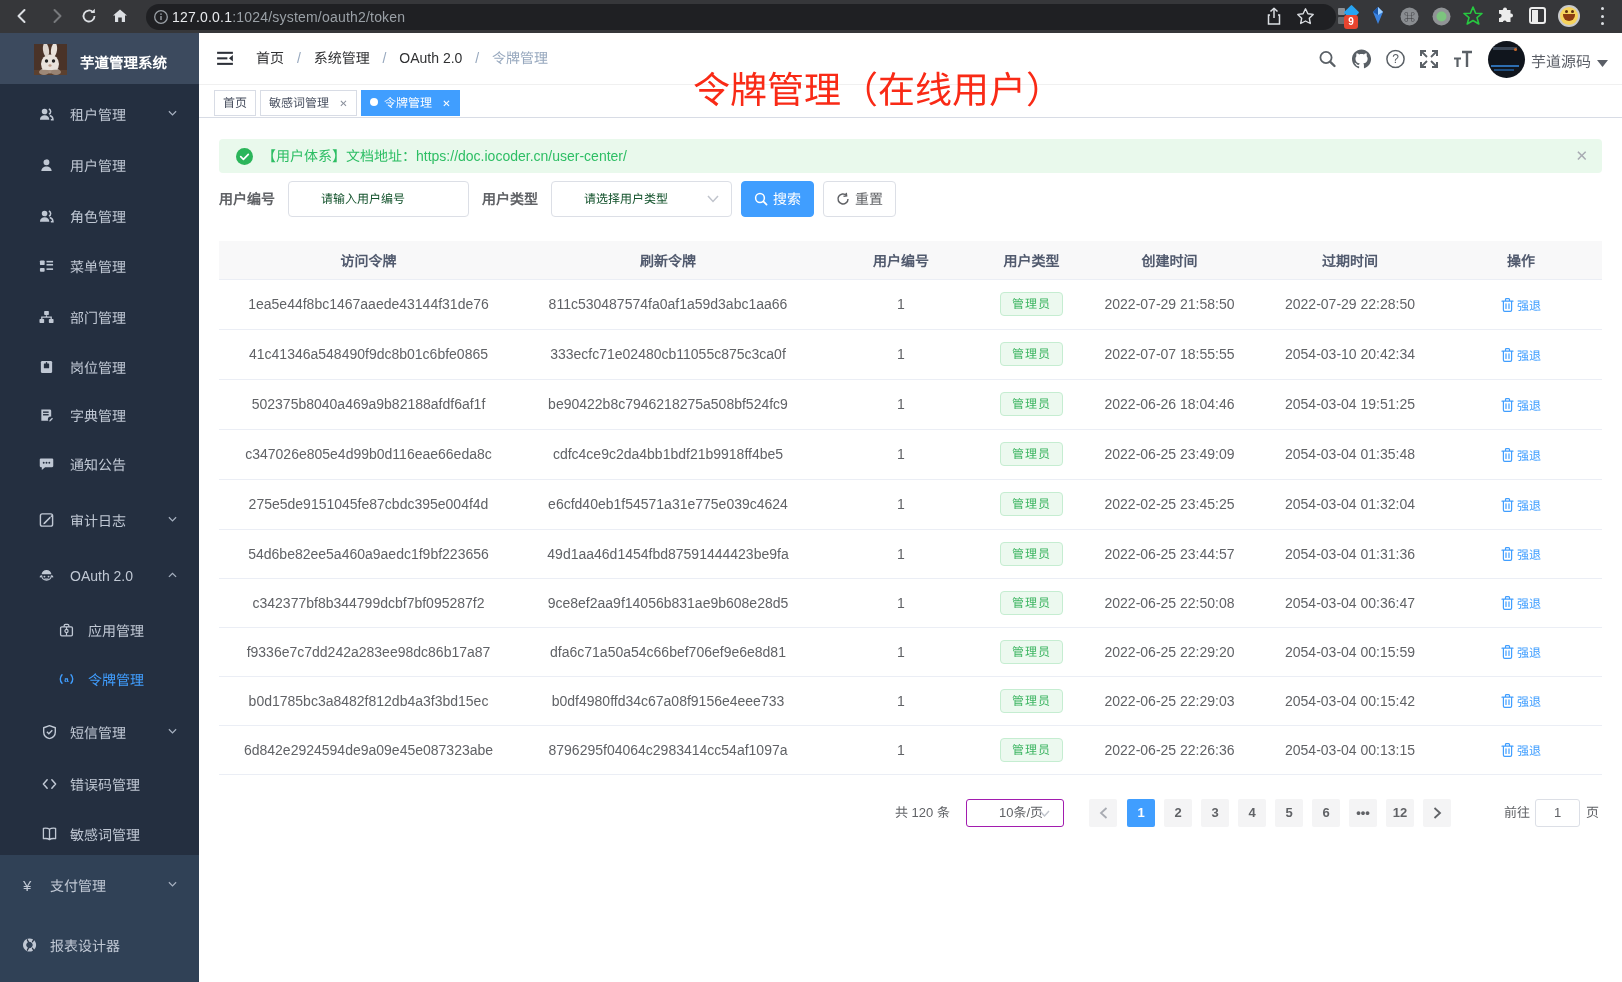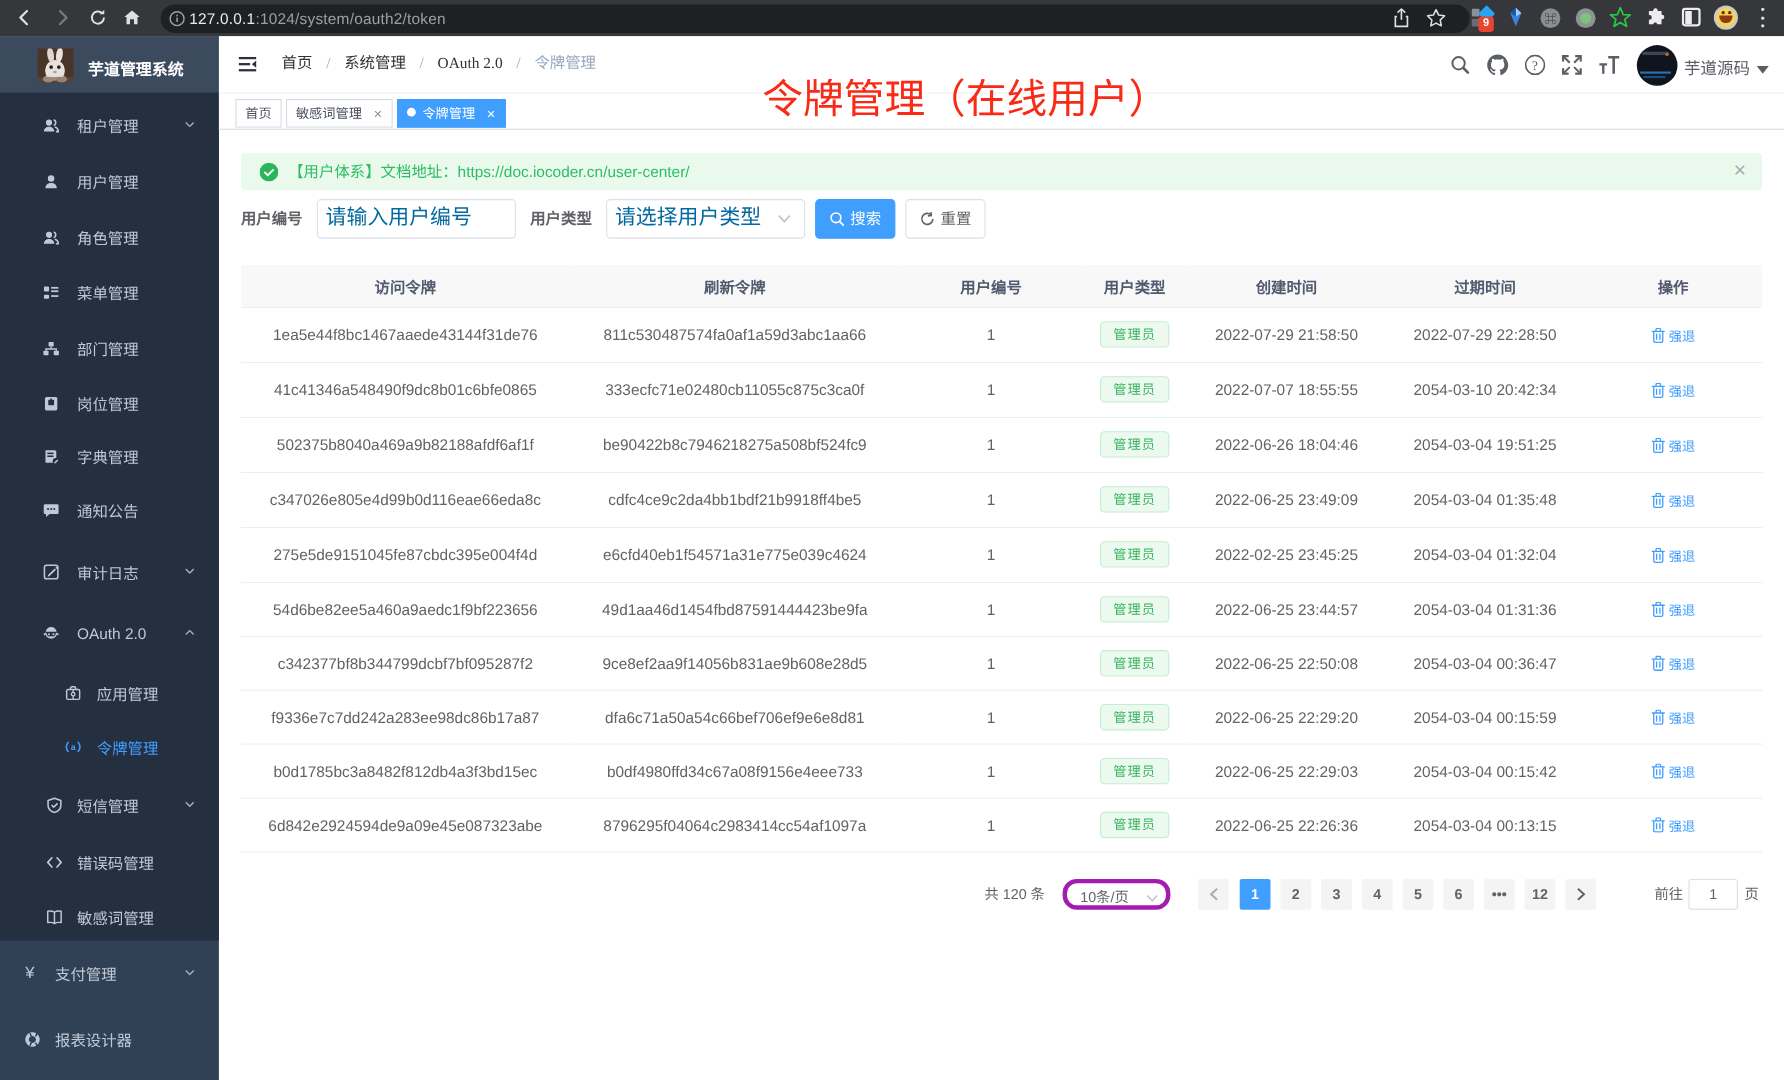--- a/index.html
+++ b/index.html
@@ -20,21 +20,21 @@
 #logo { position:absolute; left:0; top:0; width:199px; height:51px; background:#3c4a5e; }
 #logo .ttl { position:absolute; left:80px; top:18px; color:#fff; font-size:14.5px; font-weight:bold; }
 #submenublock { position:absolute; left:0; top:51px; width:199px; height:771px; background:#242f40; }
 .mi { position:absolute; height:50px; width:199px; color:#c0c8d4; font-size:14px; }
 .mi .txt { position:absolute; top:50%; transform:translateY(-50%); white-space:nowrap; }
 .mi .ic { position:absolute; top:50%; transform:translateY(-50%); width:15px; height:15px; }
 .mi .arrow { position:absolute; right:22px; top:50%; width:9px; height:9px; transform:translateY(-60%); }
 .mi.active { color:#409eff; }
 
 
-#navbar { position:absolute; left:199px; top:33px; width:1423px; height:51px; background:#fff;font-family:Liberation Serif, serif; }
+#navbar { position:absolute; left:199px; top:33px; width:1423px; height:51px; background:#fff; }
 .crumb { position:absolute; top:0; height:51px; line-height:51px; font-size:14px; color:#303133; white-space:nowrap; }
 .crumb .sep { color:#97a8be; margin:0 9px; font-weight:normal; }
 .crumb .last { color:#97a8be; }
 .nvic { position:absolute; top:50%; transform:translateY(-50%); color:#5a6066; }
 
 
 #tagsbar { position:absolute; left:199px; top:84px; width:1423px; height:34px; background:#fff; border-bottom:1px solid #d8dce5; box-shadow:inset 0 1px 0 #f0f0f0; }
 .tag { position:absolute; top:6px; height:26px; line-height:24px; border:1px solid #d8dce5; background:#fff; color:#495060; font-size:12px; padding:0 8px; }
 .tag.on { background:#409eff; border-color:#409eff; color:#fff; }
 .tag .dot { display:inline-block; width:8px; height:8px; border-radius:50%; background:#fff; margin-right:6px; vertical-align:1px; }
@@ -45,40 +45,40 @@
 
 
 #alert { position:absolute; left:219px; top:139px; width:1383px; height:34px; background:#e9f9ec; border-radius:4px; }
 #alert .msg { position:absolute; left:43px; top:0; line-height:34px; font-size:14px; color:#2dbe64; }
 #alert .lnk { color:#2dbe64; }
 #alert .close { position:absolute; right:14px; top:0; line-height:34px; color:#a8abb2; font-size:15px; }
 
 
 #form { position:absolute; left:219px; top:181px; width:1383px; height:36px; font-size:14px; }
 .flabel { position:absolute; top:0; line-height:36px; color:#606266; font-weight:bold; }
-.finput { position:absolute; top:0; height:36px; border:1px solid #dcdfe6; border-radius:4px; background:#fff; line-height:34px; padding-left:7px; color:#0369a1; font-size:19px; }
+.finput { position:absolute; top:0; height:36px; border:1px solid #dcdfe6; border-radius:4px; background:#fff; line-height:34px; padding-left:32px; color:#14532d; font-size:12px; }
 .btn { position:absolute; top:0; height:36px; border-radius:4px; font-size:14px; line-height:34px; text-align:center; }
 .btn.primary { background:#409eff; color:#fff; border:1px solid #409eff; }
 .btn.plain { background:#fff; color:#606266; border:1px solid #dcdfe6; }
 
 
 #table { position:absolute; left:219px; top:241px; width:1383px; }
 table { border-collapse:collapse; width:1383px; table-layout:fixed; font-size:14px; }
 thead th { height:38px; background:#f8f8f9; color:#515a6e; font-weight:bold; text-align:center; font-size:14px; border-bottom:1px solid #ebeef5; }
 tbody td { height:49px; text-align:center; color:#606266; border-bottom:1px solid #ebeef5; font-size:14px; }
 .tagm { display:inline-block; height:24px; line-height:22px; padding:0 11px; background:#ecf9ef; border:1px solid #c5edd1; color:#3db562; border-radius:4px; font-size:12px; letter-spacing:1px; }
 .qt { color:#409eff; font-size:12px; }
 
 tbody tr:nth-child(-n+5) td { height:50px; }
 
 
 #pager { position:absolute; left:0; top:799px; width:1622px; height:28px; font-size:13px; color:#606266; }
 .pbtn { position:absolute; top:0; width:28px; height:28px; line-height:28px; background:#f4f4f5; color:#606266; text-align:center; border-radius:2px; font-weight:bold; font-size:13px; }
 .pbtn.on { background:#409eff; color:#fff; }
-.psel { position:absolute; top:0; width:98px; height:28px; border:4px solid #a21caf; border-radius:13px; line-height:26px; padding-left:12px; color:#606266; }
+.psel { position:absolute; top:0; width:98px; height:28px; border:1px solid #a21caf; border-radius:3px; line-height:26px; padding-left:12px; color:#606266;text-align:center; }
 .pinp { position:absolute; top:0; width:45px; height:28px; border:1px solid #dcdfe6; border-radius:3px; line-height:26px; text-align:center; color:#606266; }
 </style>
 </head>
 <body>
 <div id="chrome">
 
   <svg style="left:12px" width="20" height="20" viewBox="0 0 20 20">
       <path d="M12.5 4 L6.5 10 L12.5 16" stroke="#dcdfe3" stroke-width="2" fill="none" stroke-linecap="round" stroke-linejoin="round"></path>
     </svg>
   <svg style="left:47px" width="20" height="20" viewBox="0 0 20 20">

